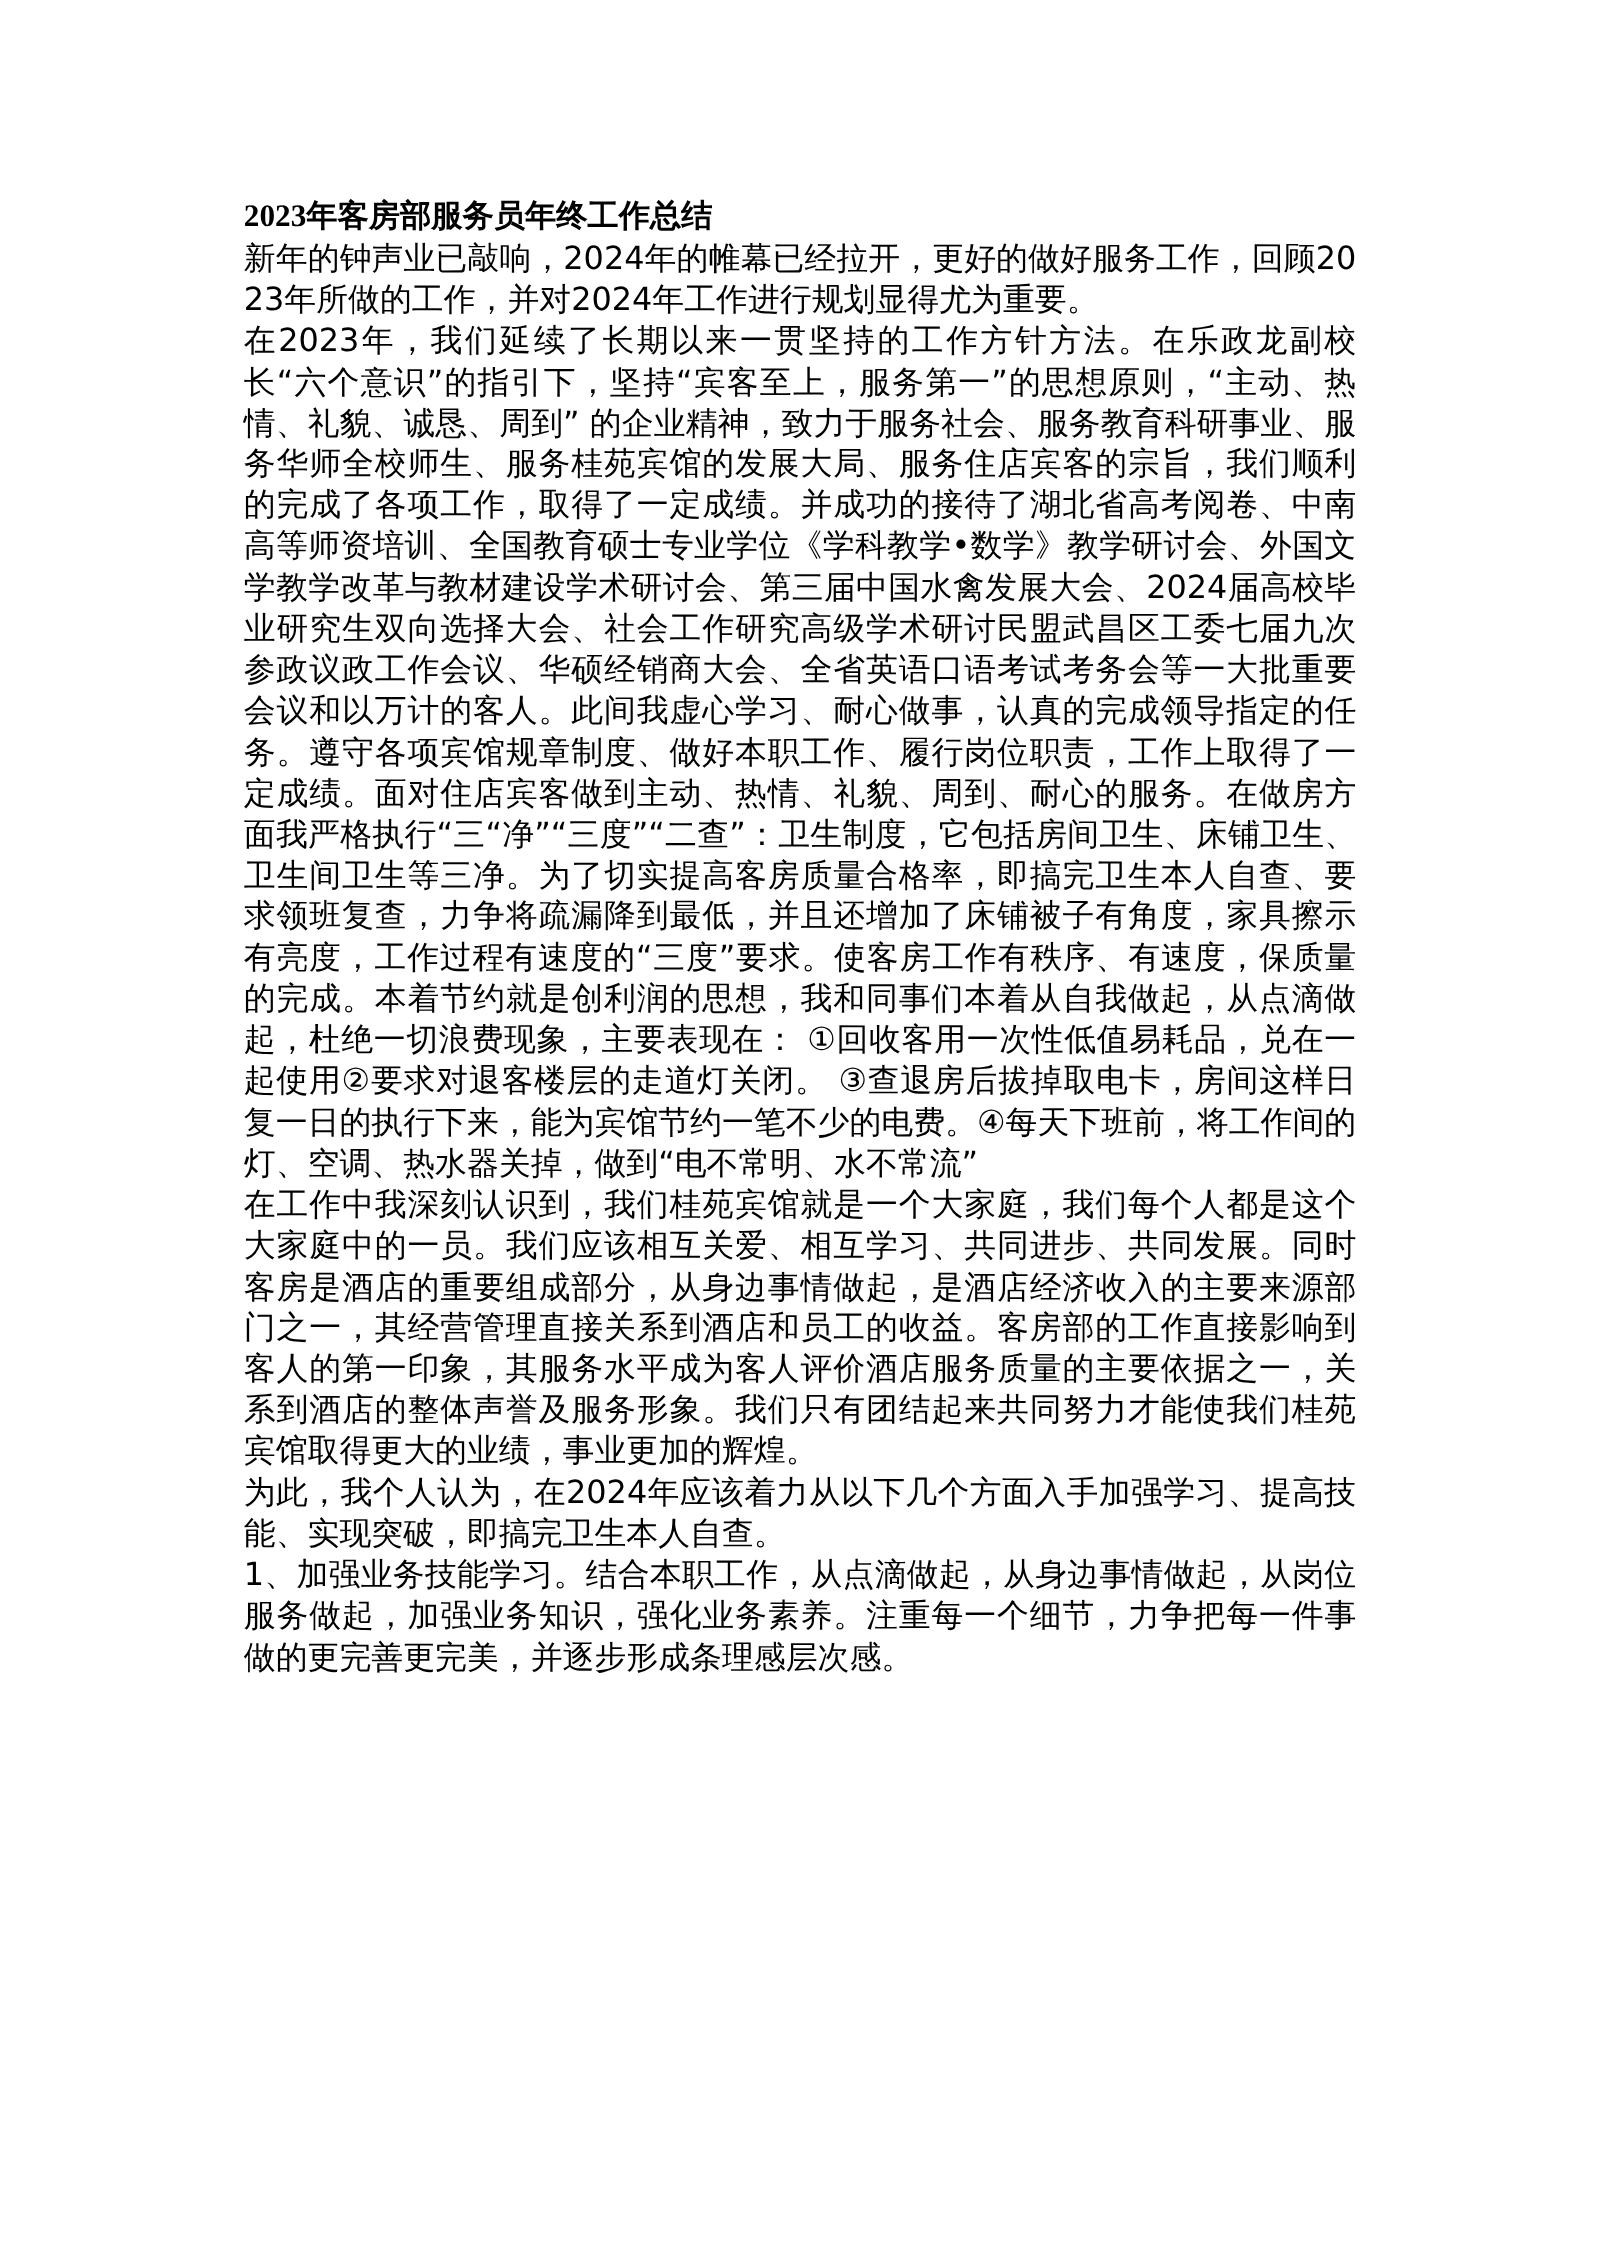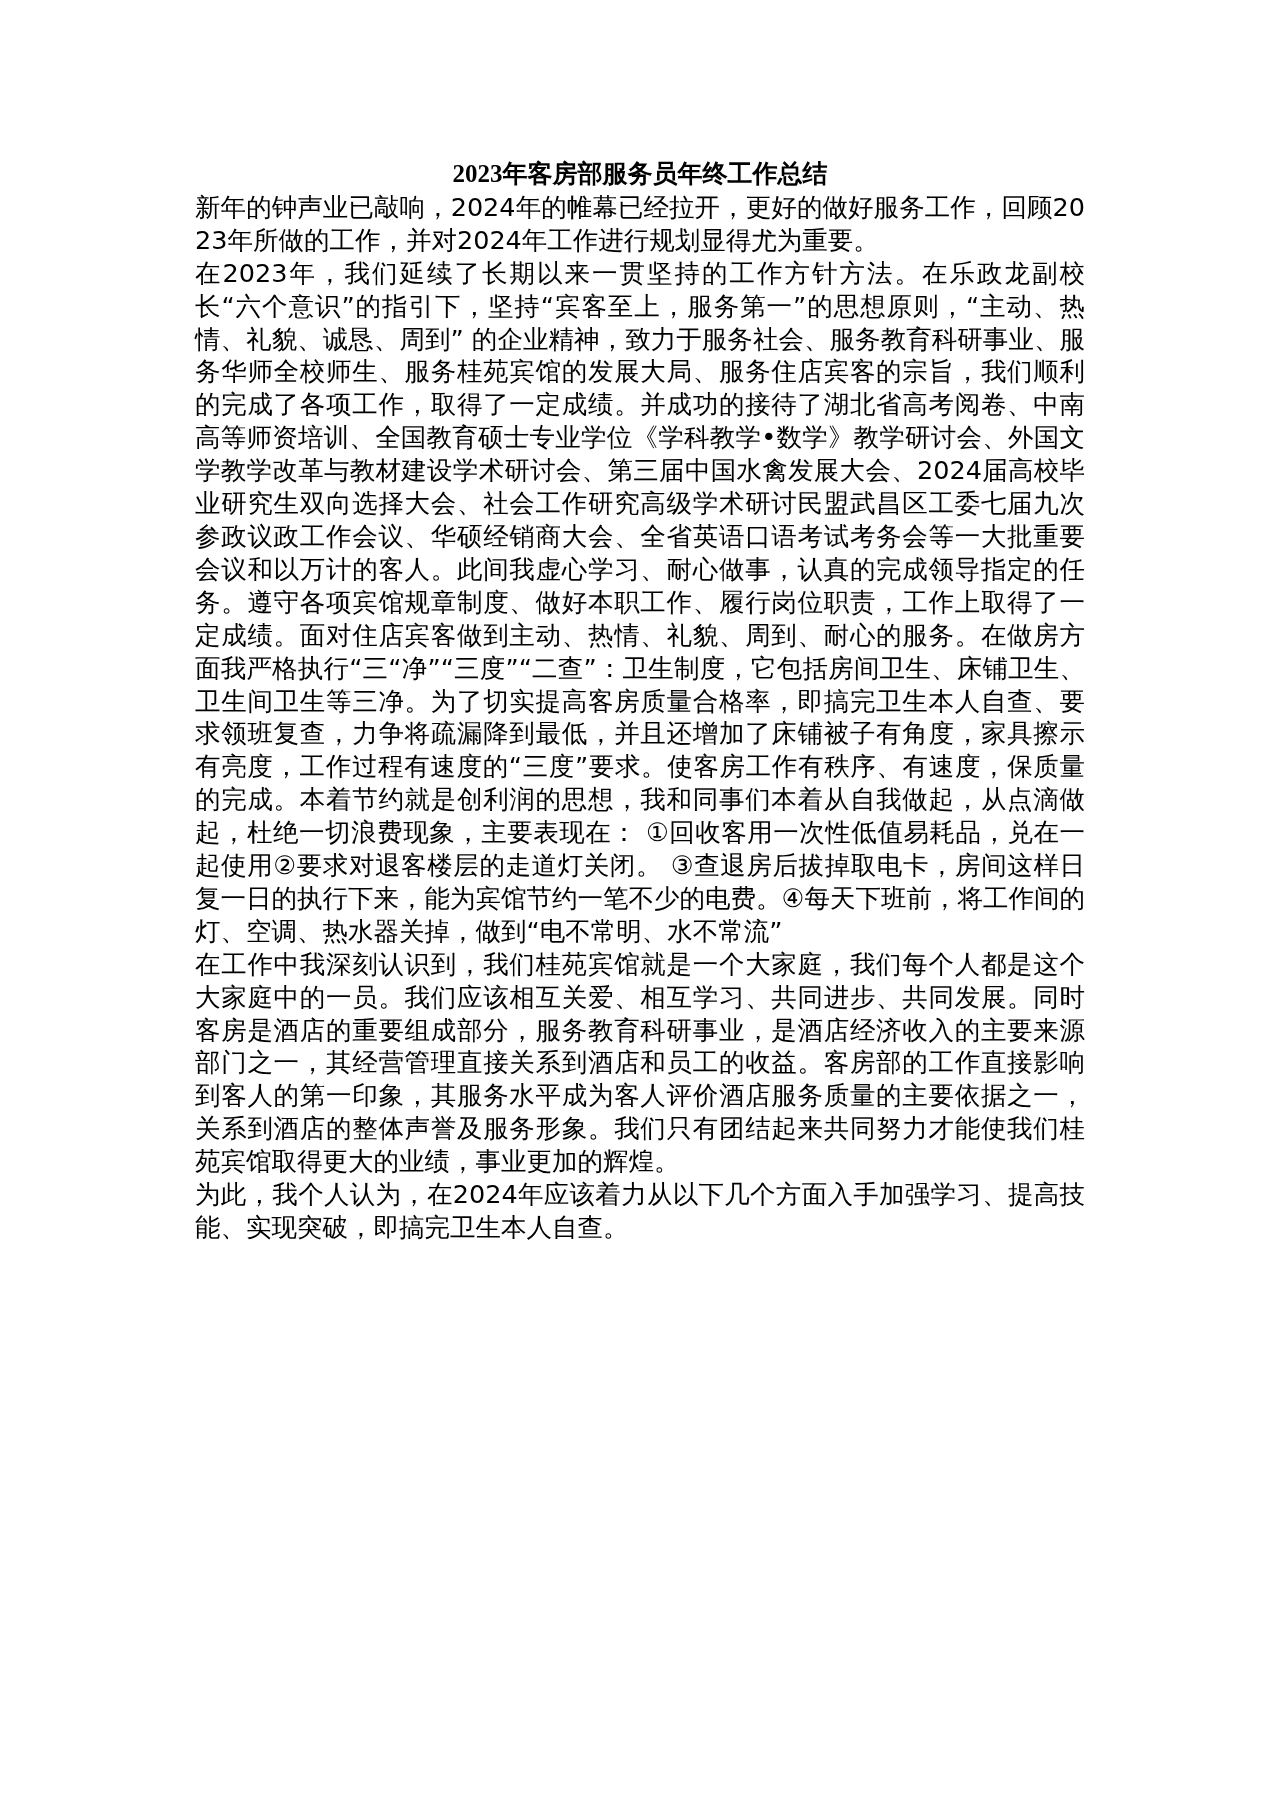--- a/index.html
+++ b/index.html
@@ -13,32 +13,32 @@
       font-family: "DejaVu Sans", "Liberation Sans", sans-serif;
       font-size: 25.5px;
       line-height: 32.9px;
     }
     .title {
       font-family: "Liberation Serif", "DejaVu Serif", serif;
       font-weight: bold;
       font-size: 25px;
       margin: 0;
       line-height: 32.9px;
-      text-align: center;
     }
     .para {
       margin: 0;
       text-align: justify;
       text-justify: inter-character;
       word-break: break-all;
       line-height: 32.9px;
     }
   </style>
 </head>
 <body>
 
 <div class="page">
   <h1 class="title">2023年客房部服务员年终工作总结</h1>
   <p class="para">新年的钟声业已敲响，2024年的帷幕已经拉开，更好的做好服务工作，回顾2023年所做的工作，并对2024年工作进行规划显得尤为重要。</p>
   <p class="para">在2023年，我们延续了长期以来一贯坚持的工作方针方法。在乐政龙副校长“六个意识”的指引下，坚持“宾客至上，服务第一”的思想原则，“主动、热情、礼貌、诚恳、周到” 的企业精神，致力于服务社会、服务教育科研事业、服务华师全校师生、服务桂苑宾馆的发展大局、服务住店宾客的宗旨，我们顺利的完成了各项工作，取得了一定成绩。并成功的接待了湖北省高考阅卷、中南高等师资培训、全国教育硕士专业学位《学科教学•数学》教学研讨会、外国文学教学改革与教材建设学术研讨会、第三届中国水禽发展大会、2024届高校毕业研究生双向选择大会、社会工作研究高级学术研讨民盟武昌区工委七届九次参政议政工作会议、华硕经销商大会、全省英语口语考试考务会等一大批重要会议和以万计的客人。此间我虚心学习、耐心做事，认真的完成领导指定的任务。遵守各项宾馆规章制度、做好本职工作、履行岗位职责，工作上取得了一定成绩。面对住店宾客做到主动、热情、礼貌、周到、耐心的服务。在做房方面我严格执行“三“净”“三度”“二查”：卫生制度，它包括房间卫生、床铺卫生、卫生间卫生等三净。为了切实提高客房质量合格率，即搞完卫生本人自查、要求领班复查，力争将疏漏降到最低，并且还增加了床铺被子有角度，家具擦示有亮度，工作过程有速度的“三度”要求。使客房工作有秩序、有速度，保质量的完成。本着节约就是创利润的思想，我和同事们本着从自我做起，从点滴做起，杜绝一切浪费现象，主要表现在： ①回收客用一次性低值易耗品，兑在一起使用②要求对退客楼层的走道灯关闭。 ③查退房后拔掉取电卡，房间这样日复一日的执行下来，能为宾馆节约一笔不少的电费。④每天下班前，将工作间的灯、空调、热水器关掉，做到“电不常明、水不常流”</p>
-  <p class="para">在工作中我深刻认识到，我们桂苑宾馆就是一个大家庭，我们每个人都是这个大家庭中的一员。我们应该相互关爱、相互学习、共同进步、共同发展。同时客房是酒店的重要组成部分，服务教育科研事业，是酒店经济收入的主要来源部门之一，其经营管理直接关系到酒店和员工的收益。客房部的工作直接影响到客人的第一印象，其服务水平成为客人评价酒店服务质量的主要依据之一，关系到酒店的整体声誉及服务形象。我们只有团结起来共同努力才能使我们桂苑宾馆取得更大的业绩，事业更加的辉煌。</p>
+  <p class="para">在工作中我深刻认识到，我们桂苑宾馆就是一个大家庭，我们每个人都是这个大家庭中的一员。我们应该相互关爱、相互学习、共同进步、共同发展。同时客房是酒店的重要组成部分，从身边事情做起，是酒店经济收入的主要来源部门之一，其经营管理直接关系到酒店和员工的收益。客房部的工作直接影响到客人的第一印象，其服务水平成为客人评价酒店服务质量的主要依据之一，关系到酒店的整体声誉及服务形象。我们只有团结起来共同努力才能使我们桂苑宾馆取得更大的业绩，事业更加的辉煌。</p>
   <p class="para">为此，我个人认为，在2024年应该着力从以下几个方面入手加强学习、提高技能、实现突破，即搞完卫生本人自查。</p>
+  <p class="para">1、加强业务技能学习。结合本职工作，从点滴做起，从身边事情做起，从岗位服务做起，加强业务知识，强化业务素养。注重每一个细节，力争把每一件事做的更完善更完美，并逐步形成条理感层次感。</p>
 </div>
 
 </body></html>

